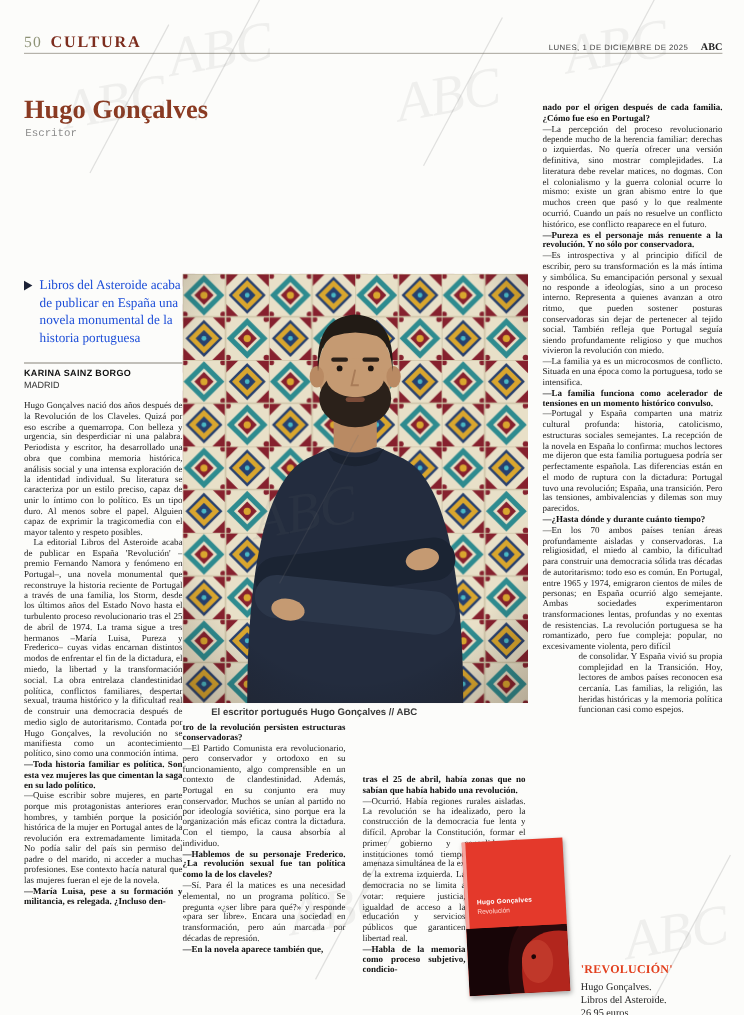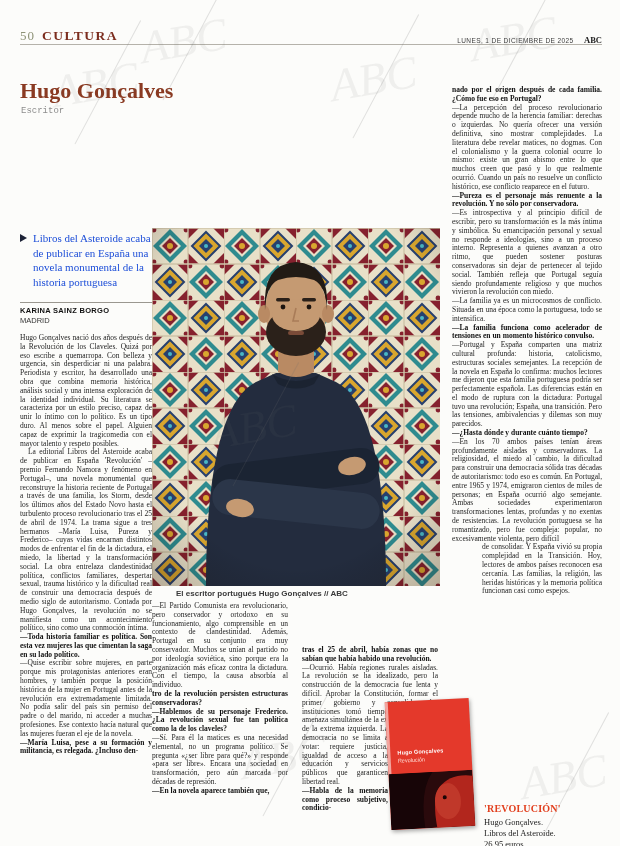--- a/index.html
+++ b/index.html
@@ -196,22 +196,22 @@
         <ellipse cx="200" cy="238" rx="14" ry="9" fill="#c59a72" transform="rotate(-12 200 238)"></ellipse>
         <rect x="60" y="258" width="168" height="36" rx="18" fill="#2b3649" transform="rotate(6 144 276)"></rect>
         <ellipse cx="88" cy="280" rx="14" ry="9" fill="#c59a72" transform="rotate(10 88 280)"></ellipse>
       </g>
       <rect width="288" height="358" fill="url(#vig)"></rect>
     </svg>
   </figure>
   <figcaption class="caption">El escritor portugués Hugo Gonçalves // ABC</figcaption>
 
   <div class="col" id="col2">
+      <p class="para q" lang="es">tro de la revolución persisten estructuras conservadoras?</p>
       <p class="para" lang="es">—El Partido Comunista era revolucionario, pero conservador y ortodoxo en su funcionamiento, algo comprensible en un contexto de clandestinidad. Además, Portugal en su conjunto era muy conservador. Muchos se unían al partido no por ideología soviética, sino porque era la organización más eficaz contra la dictadura. Con el tiempo, la causa absorbía al individuo.</p>
-      <p class="para q" lang="es">tro de la revolución persisten estructuras conservadoras?</p>
       <p class="para q" lang="es">—Hablemos de su personaje Frederico. ¿La revolución sexual fue tan política como la de los claveles?</p>
       <p class="para" lang="es">—Sí. Para él la matices es una necesidad elemental, no un programa político. Se pregunta «¿ser libre para qué?» y responde «para ser libre». Encara una sociedad en transformación, pero aún marcada por décadas de represión.</p>
       <p class="para q" lang="es">—En la novela aparece también que,</p>
     </div>
   <div class="col" id="col3">
       <p class="para q" lang="es">tras el 25 de abril, había zonas que no sabían que había habido una revolución.</p>
       <p class="para" lang="es">—Ocurrió. Había regiones rurales aisladas. La revolución se ha idealizado, pero la construcción de la democracia fue lenta y difícil. Aprobar la Constitución, formar el primer gobierno y consolidar las instituciones tomó tiempo. Y existía la amenaza simultánea de la extrema derecha y</p>
       <p class="para narrow" lang="es">de la extrema izquierda. La democracia no se limita a votar: requiere justicia, igualdad de acceso a la educación y servicios públicos que garanticen libertad real.</p>
       <p class="para q narrow" lang="es">—Habla de la memoria como proceso subjetivo, condicio-</p>
     </div>

